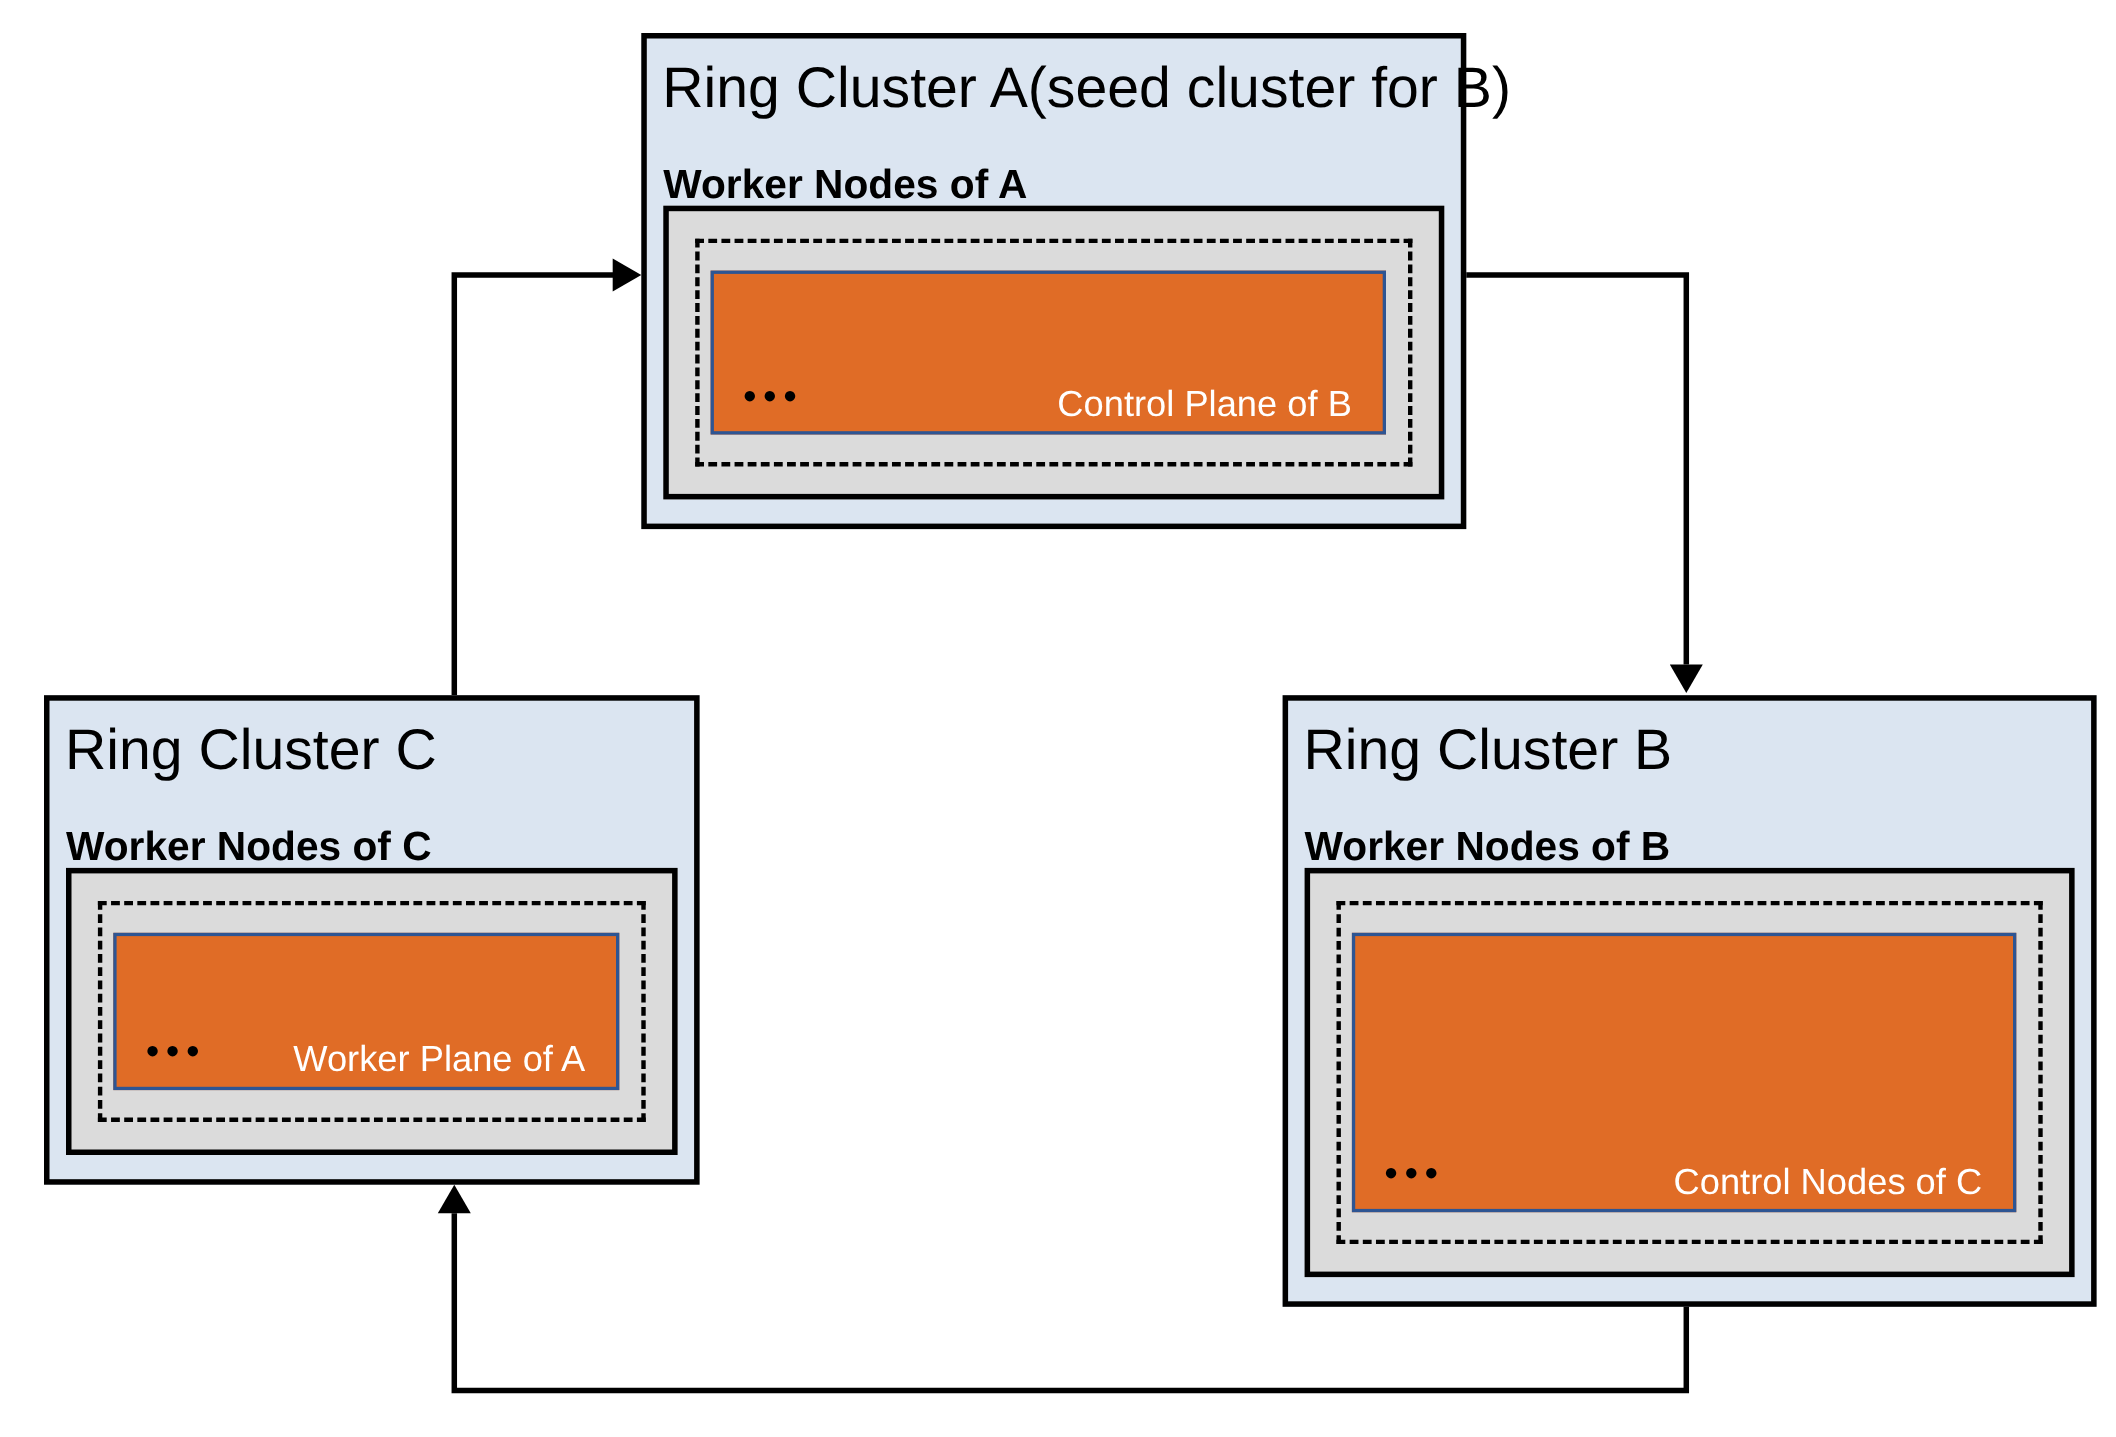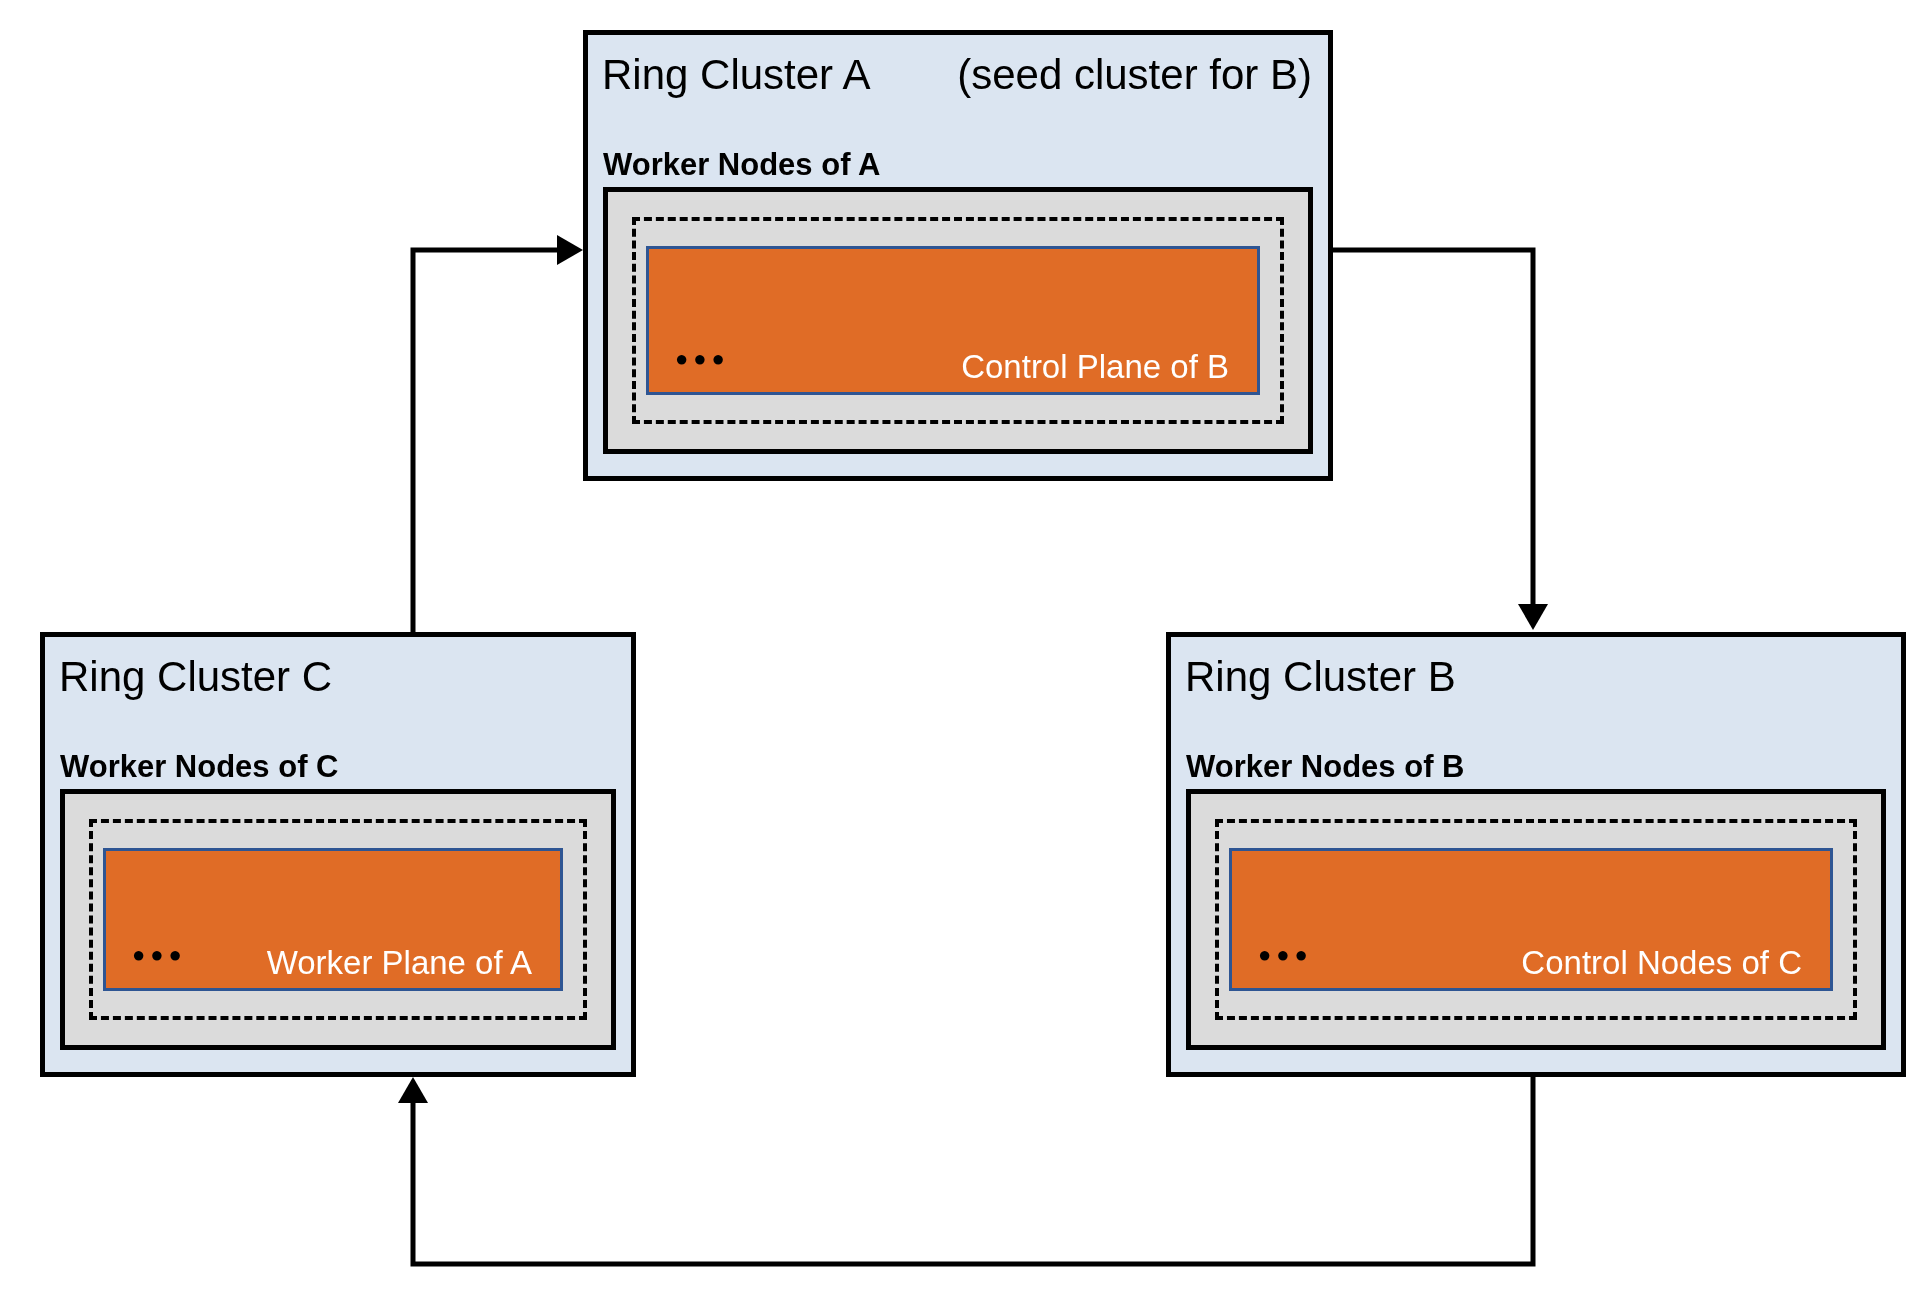--- a/index.html
+++ b/index.html
@@ -13,37 +13,37 @@
     overflow: hidden;
   }
   
   .cluster {
     position: absolute;
     background: #DBE5F1;
     border: 5px solid #000000;
   }
   #cluster-a { left: 583px; top: 30px;  width: 750px; height: 451px; }
   #cluster-c { left: 40px;  top: 632px; width: 596px; height: 445px; }
-  #cluster-b { left: 1166px;top: 632px; width: 740px; height: 445px; }
+  #cluster-b { left: 1166px;top: 632px; width: 740px; height: 556px; }
 
   .title-row {
     display: flex;
     justify-content: space-between;
     align-items: baseline;
     padding: 16px 16px 0 14px;
-    font-size: 42px;
+    font-size: 52px;
     line-height: 1.15;
     color: #000000;
     white-space: nowrap;
   }
   .worker-label {
     position: absolute;
     left: 15px;
     top: 112px;
-    font-size: 31px;
+    font-size: 37px;
     font-weight: bold;
     color: #000000;
   }
   
   .worker-box {
     position: absolute;
     left: 15px; right: 15px;
     top: 152px; bottom: 22px;
     background: #DBDBDB;
     border: 5px solid #000000;

